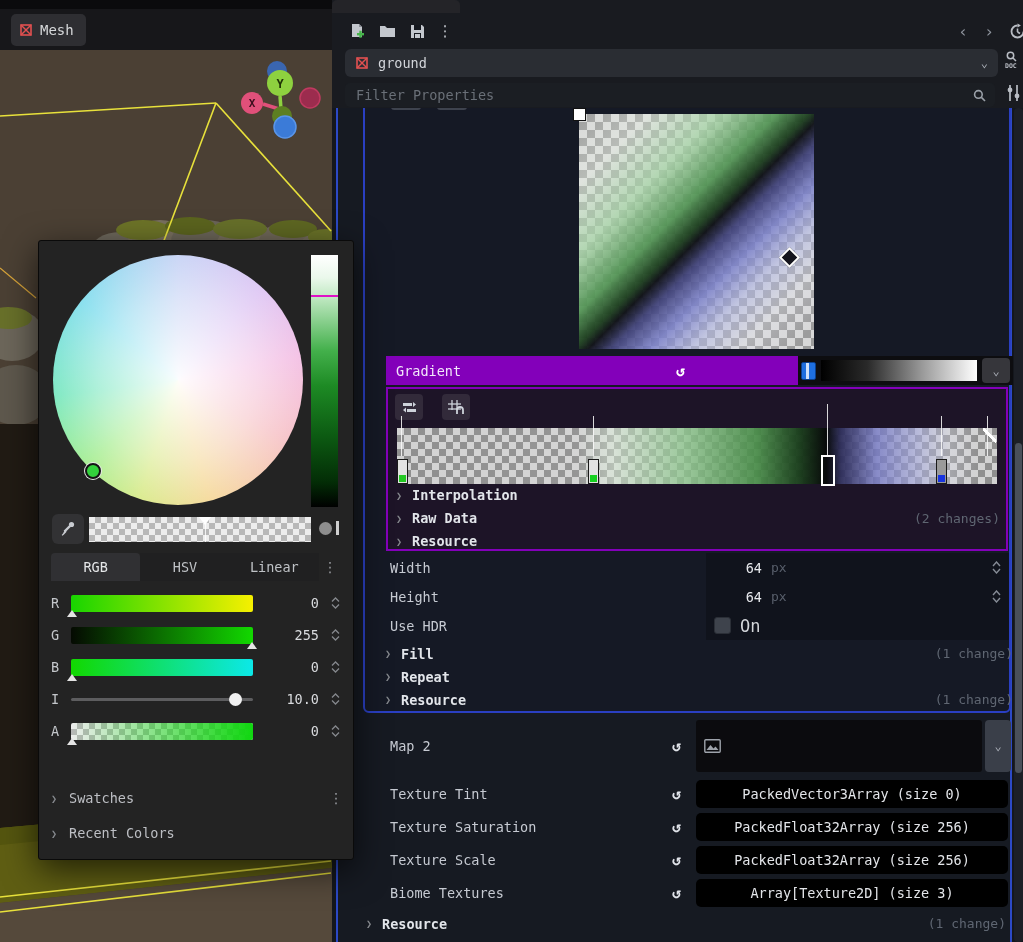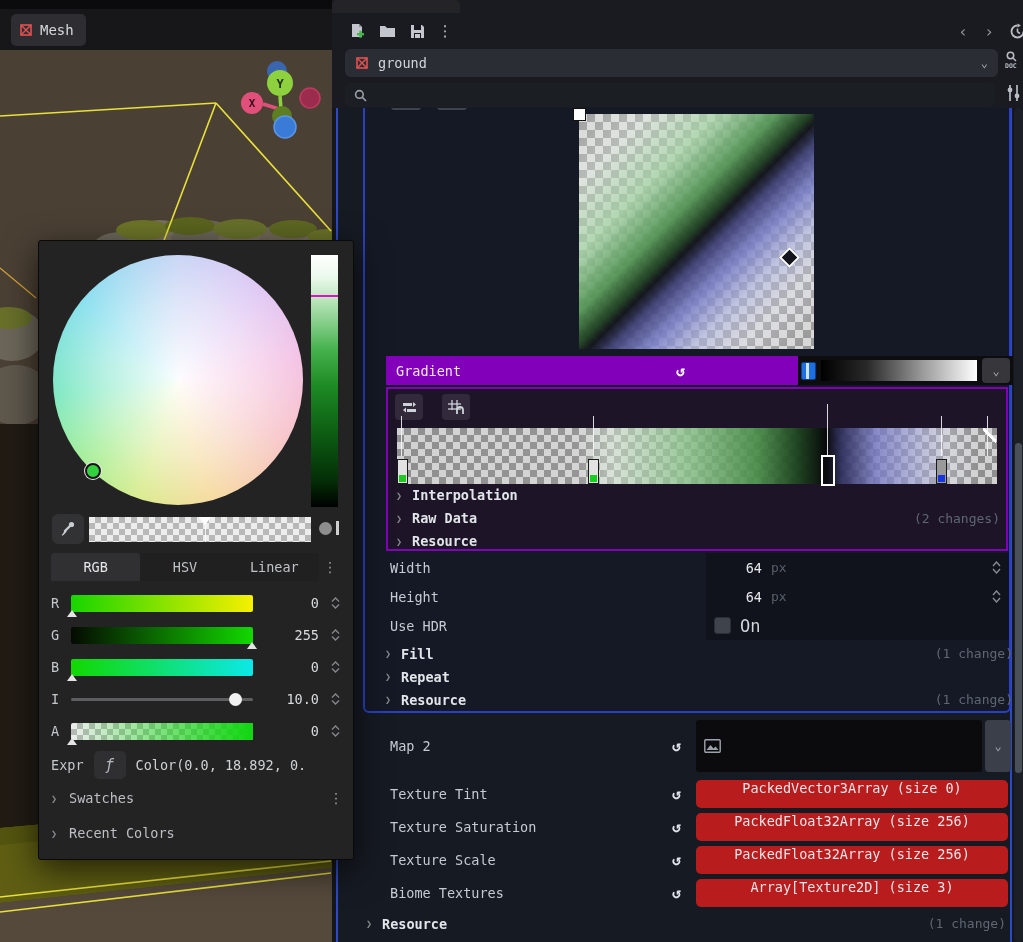--- a/index.html
+++ b/index.html
@@ -120,22 +120,22 @@
   .suffix{margin-left:9px;color:#585f6b;font-size:13px;}
   .spin{margin-left:auto;display:flex;flex-direction:column;gap:1px;align-items:center;color:#858b95;}
   .cbx{width:15px;height:15px;border-radius:3px;background:#3e434c;border:1px solid #2b2f37;}
   .cbx-lab{margin-left:9px;color:#d4d7db;font-size:17px;}
   .bfold{position:absolute;left:0;width:648px;height:23px;display:flex;align-items:center;gap:10px;
          padding-left:20px;box-sizing:border-box;font-size:13.5px;font-weight:bold;color:#e2e5ea;}
   .bfold .badge{margin-left:auto;font-weight:normal;color:#5f6672;font-size:13px;}
   .mrow{position:absolute;width:672px;display:flex;align-items:center;}
   .mrow .lab{position:absolute;left:52px;font-size:13.5px;color:#c6cad2;}
   .revert{position:absolute;left:334px;color:#dfe2e8;font-size:15px;font-weight:bold;}
-  .valbtn{position:absolute;left:358px;width:312px;height:28px;background:#b91c1c;border-radius:5px;
-          display:flex;justify-content:center;color:#e3e5e9;font-size:13.5px;}
+  .valbtn{position:absolute;left:358px;width:312px;height:28px;background:#000000;border-radius:5px;
+          display:flex;align-items:center;justify-content:center;color:#e3e5e9;font-size:13.5px;}
   .map2-prev{position:absolute;left:358px;top:2px;width:286px;height:52px;background:#0b0b0e;border-radius:3px;
              display:flex;align-items:center;padding:0 8px;box-sizing:border-box;}
   .map2-chev{position:absolute;left:647px;top:2px;width:26px;height:52px;background:#3a3f49;border-radius:4px;
              display:flex;align-items:center;justify-content:center;}
   .scrollbar{position:absolute;left:682px;top:0;width:9px;height:834px;background:#1c1f26;border-radius:4px;}
   .scrollbar .thumb{position:absolute;left:1px;top:335px;width:7px;height:330px;background:#4a505a;border-radius:4px;}
   .doc-ico{display:flex;flex-direction:column;align-items:flex-end;color:#b9bdc4;}
   .doc-ico .t{font-size:6.5px;font-weight:bold;letter-spacing:0;}
 </style>
 </head>
@@ -255,20 +255,21 @@
     </div>
     <div class="abs doc-ico" style="left:673px;top:51px">
       <svg width="11" height="11" viewBox="0 0 11 11">
         <circle cx="4.5" cy="4.5" r="3.2" fill="none" stroke="#b9bdc4" stroke-width="1.5"></circle>
         <line x1="7" y1="7" x2="10" y2="10" stroke="#b9bdc4" stroke-width="1.5"></line>
       </svg>
       <span class="t">DOC</span>
     </div>
 
     <div class="filterbar">
+      <input type="text" value="" placeholder="Filter Properties" style="">
       <svg width="13" height="13" viewBox="0 0 13 13">
         <circle cx="5.4" cy="5.4" r="3.8" fill="none" stroke="#9aa0a8" stroke-width="1.6"></circle>
         <line x1="8.4" y1="8.4" x2="12" y2="12" stroke="#9aa0a8" stroke-width="1.6"></line>
       </svg>
     </div>
     <div class="abs" style="left:674px;top:84px">
       <svg width="16" height="18" viewBox="0 0 16 18">
         <line x1="4" y1="1" x2="4" y2="17" stroke="#b9bdc4" stroke-width="1.7"></line>
         <line x1="11" y1="1" x2="11" y2="17" stroke="#b9bdc4" stroke-width="1.7"></line>
         <circle cx="4" cy="6" r="2.4" fill="#b9bdc4"></circle>
@@ -580,27 +581,20 @@
         <svg width="9" height="5" viewBox="0 0 9 5">
             <path d="M1 4.5L4.5 1 8 4.5" fill="none" stroke="#85888d" stroke-width="1.3"></path>
           </svg>
         <svg width="9" height="5" viewBox="0 0 9 5">
             <path d="M1 .5L4.5 4 8 .5" fill="none" stroke="#85888d" stroke-width="1.3"></path>
           </svg>
       </span>
     </div>
   </div>
 
-  <div class="expr-row">
-    <span class="expr-lab">Expr</span>
-    <span class="expr-btn">
-      <span>ƒ</span>
-    </span>
-    <span class="expr-val">Color(0.0, 18.892, 0.</span>
-  </div>
 
   <div class="pk-fold" style="top:542px">
     <span class="fold-arrow">❯</span>
     <span>Swatches</span>
     <span class="pk-more">⋮</span>
   </div>
   <div class="pk-fold" style="top:577px">
     <span class="fold-arrow">❯</span>
     <span>Recent Colors</span>
   </div>

